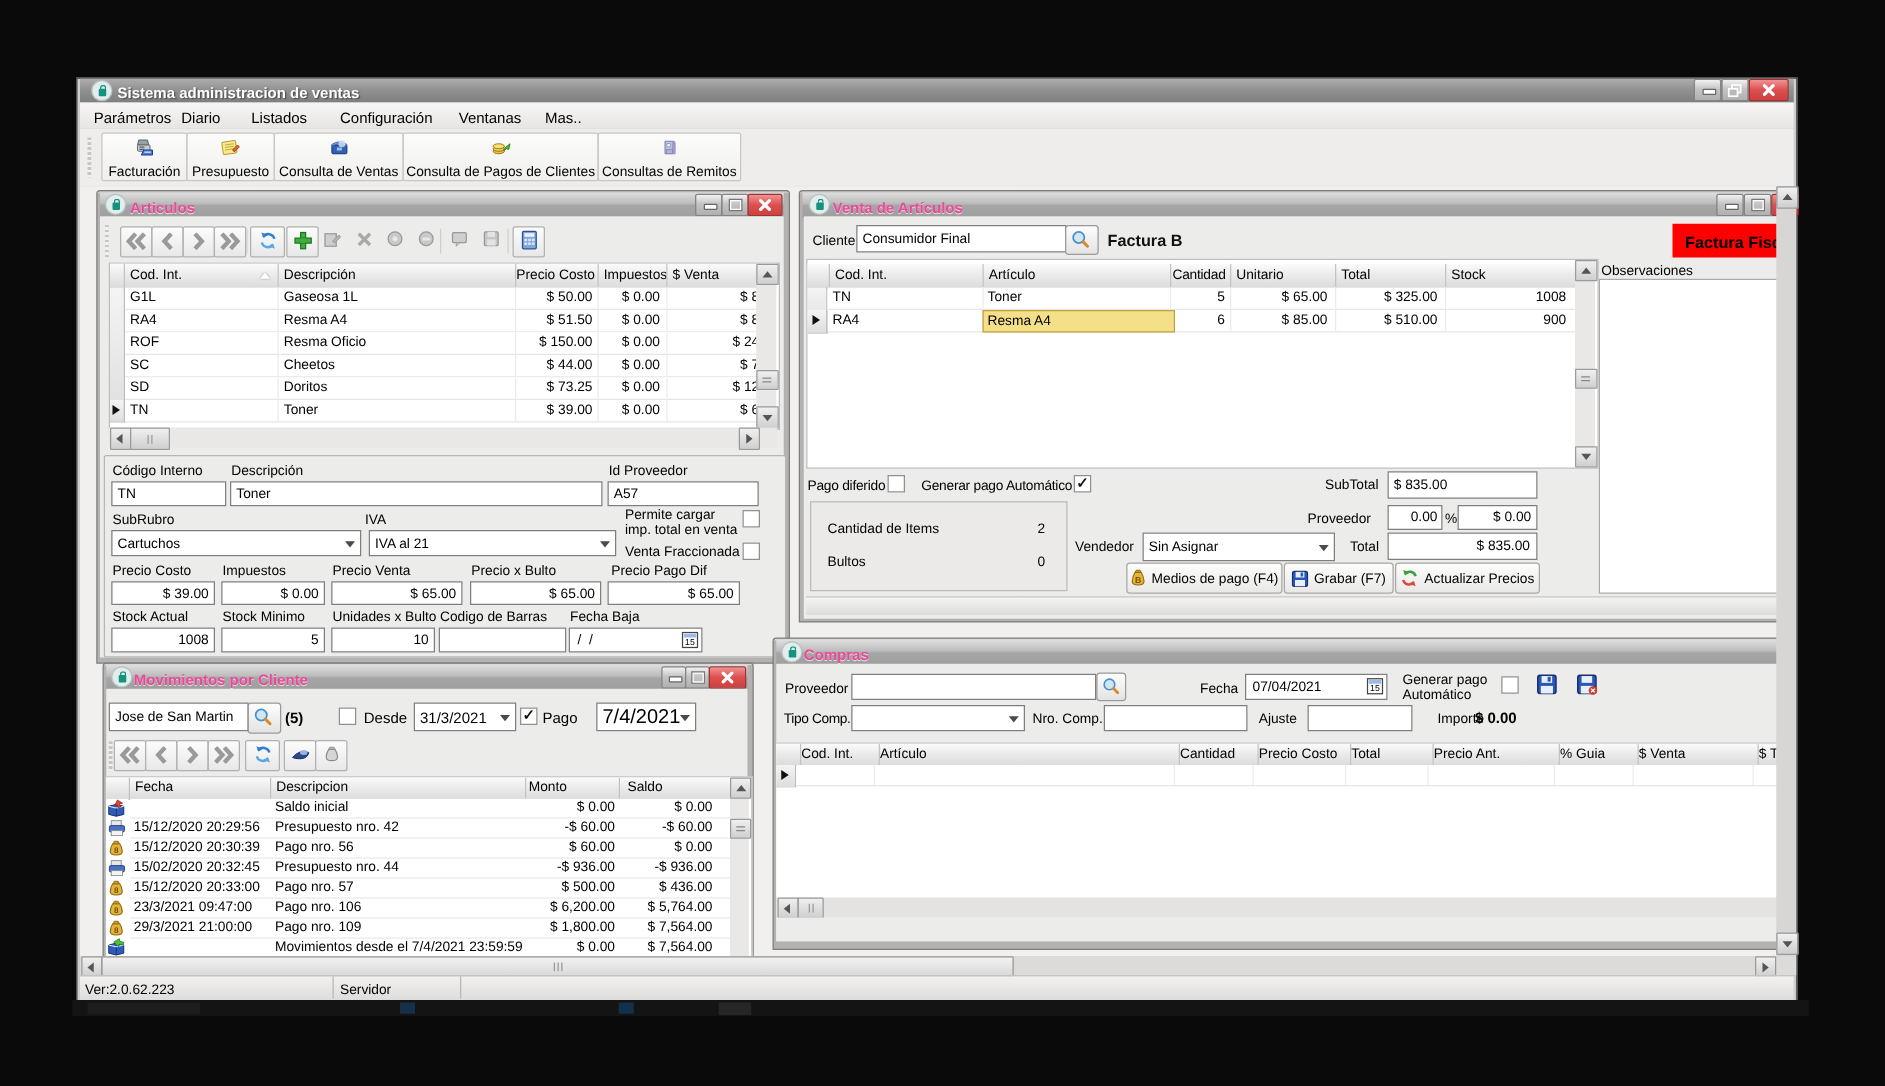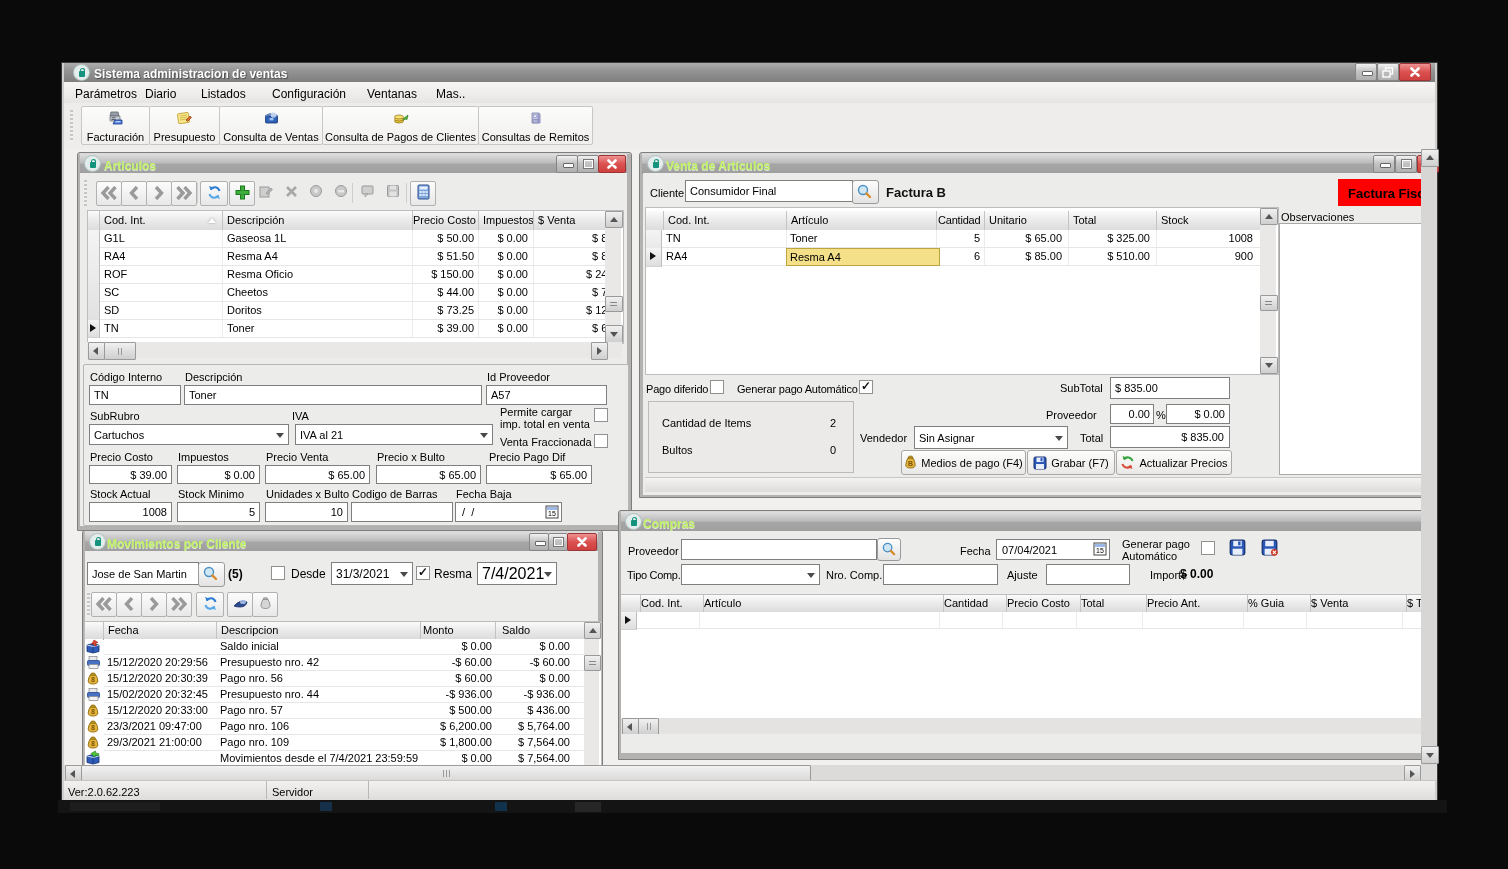--- a/index.html
+++ b/index.html
@@ -5,21 +5,21 @@
 .ab{position:absolute}
 .t{font-size:11px;color:#000;white-space:nowrap;line-height:1.1}
 .b{font-weight:bold}
 .in{position:absolute;background:#fff;border:1px solid #7f7f7f;font-size:11px;color:#000;white-space:nowrap;overflow:hidden}
 .in span{position:absolute;top:50%;transform:translateY(-50%)}
 .cb{position:absolute;width:12px;height:12px;background:#fff;border:1px solid #909090}
 .tbar{position:absolute;background:linear-gradient(#dedede 0%,#bdbdbd 45%,#a6a6a6 55%,#9f9f9f 100%);border-bottom:1px solid #8a8a8a}
 .ticon{position:absolute;width:15px;height:15px;border-radius:50%;background:#e3edec;box-shadow:0 0 0 1px #b4c4c2}
 .ticon i{position:absolute;left:4.5px;top:6px;width:6px;height:5.5px;background:#13927e;border-radius:1px}
 .ticon u{position:absolute;left:5.5px;top:3px;width:3.6px;height:4px;border:1.1px solid #13927e;border-bottom:none;border-radius:2.5px 2.5px 0 0}
-.ttx{position:absolute;font-size:12px;font-weight:bold;color:#bef264;text-shadow:0 1px 0 #e2e2e2}
+.ttx{position:absolute;font-size:12px;font-weight:bold;color:#ec4899;text-shadow:0 1px 0 #e2e2e2}
 .wb{position:absolute;height:16px;border:1px solid #858585;border-radius:2px;background:linear-gradient(#f2f2f2,#c4c4c4 45%,#b0b0b0)}
 .wb.cl{background:linear-gradient(#ef9292,#dc5050 50%,#cf4040);border-color:#9d3434}
 .mingl{position:absolute;left:50%;top:50%;width:9px;height:3px;margin:-1px 0 0 -4.5px;background:#fdfdfd;border:1px solid #666;border-radius:1px}
 .resgl{position:absolute;left:50%;top:50%;width:7px;height:6px;margin:-4px 0 0 -4.5px;border:1.5px solid #fdfdfd;box-shadow:0 0 0 1px #777;background:transparent}
 .xgl{position:absolute;left:50%;top:50%;width:10px;height:10px;margin:-5px 0 0 -5px}
 .gh{position:absolute;background:linear-gradient(#fbfbfb,#eaeaea 50%,#dcdcdc);border-bottom:1px solid #a9a9a9;overflow:hidden}
 .ghc{position:absolute;top:0;bottom:0;border-right:1px solid #c3c3c3;font-size:11px;color:#000;line-height:17px;padding-left:4px;white-space:nowrap;overflow:hidden}
 .sel{position:absolute;background:linear-gradient(#f4f4f4,#dedede);border-right:1px solid #bdbdbd;border-bottom:1px solid #d2d2d2}
 .row{position:absolute;background:#fff;border-bottom:1px solid #e6e6e6;overflow:hidden}
 .c{position:absolute;top:0;bottom:0;font-size:11px;color:#000;line-height:17px;white-space:nowrap;overflow:hidden;border-right:1px solid #ececec}
@@ -522,21 +522,21 @@
 <div class="ab b t" style="left:228px;top:568px;font-size:12px">(5)</div>
 <div class="cb" style="left:271px;top:566px"></div>
 <div class="ab t" style="left:291px;top:568px;font-size:12px">Desde</div>
 <div class="combo" style="left:331px;top:562px;width:80px;height:21px">
     <b style="font-size:12px">31/3/2021</b>
     <span class="ar"></span>
   </div>
 <div class="cb" style="left:416px;top:566px">
     <span class="chk">✓</span>
   </div>
-<div class="ab t" style="left:434px;top:568px;font-size:12px">Resma</div>
+<div class="ab t" style="left:434px;top:568px;font-size:12px">Pago</div>
 <div class="combo" style="left:477px;top:562px;width:78px;height:21px">
     <b style="font-size:16px">7/4/2021</b>
     <span class="ar"></span>
   </div>
 
 <div class="ab" style="left:87px;top:593px;width:3px;height:24px;background:repeating-linear-gradient(#c6c6c6 0 2px,#f0f0f0 2px 4px)"></div>
 <div class="nav" style="left:91px;top:592px"><svg width="18" height="14" viewBox="0 0 18 14" style="margin-top:4px">
       <path d="M8.5 1 L3 7 L8.5 13 M15.5 1 L10 7 L15.5 13" fill="none" stroke="#9a9a9a" stroke-width="3.4"></path>
     </svg></div>
 <div class="nav" style="left:116px;top:592px"><svg width="12" height="14" viewBox="0 0 12 14" style="margin-top:4px">

